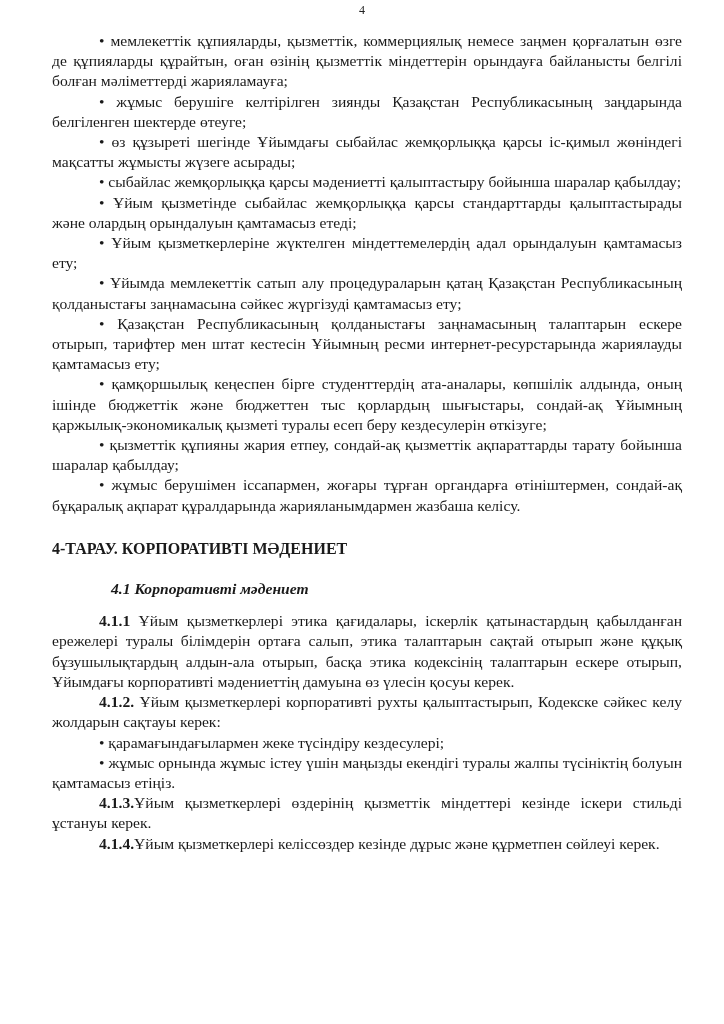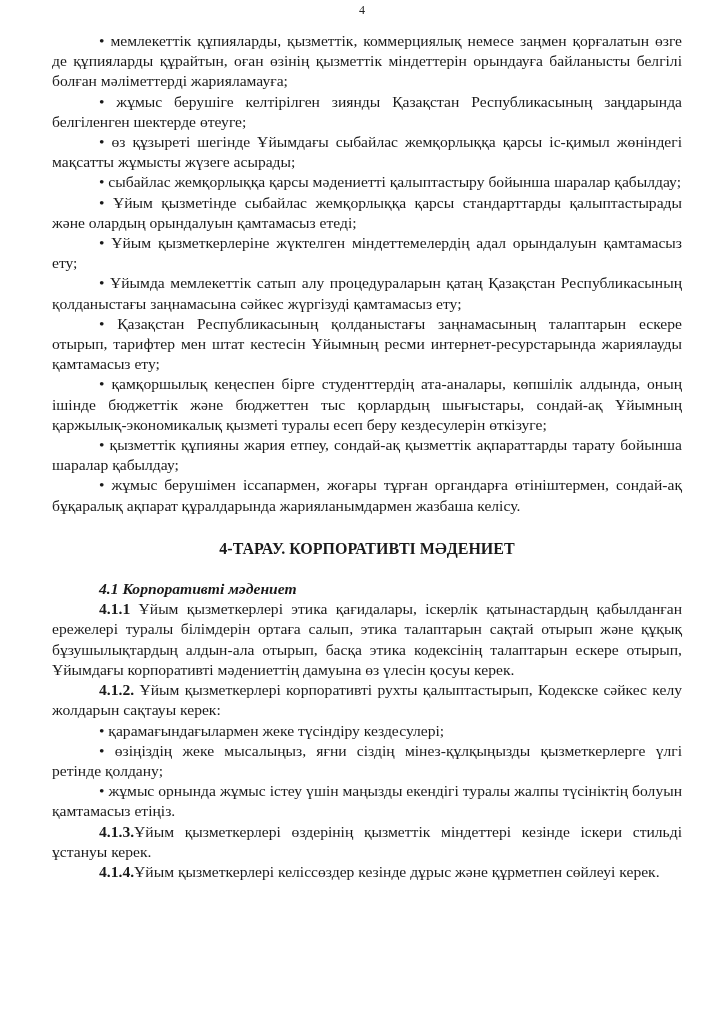--- a/index.html
+++ b/index.html
@@ -9,24 +9,24 @@
     font-family: "Liberation Serif", serif; font-size: 15.6px; line-height: 20.2px;
     color: #1a1a1a;
   }
   .page-number {
     position: absolute; left: 0; width: 724px; top: 3px; text-align: center;
     font-family: "Liberation Serif", serif; font-size: 12px; color: #222;
   }
   .para { text-align: justify; text-indent: 47px; margin: 0; }
   .content { position: absolute; top: 31px; left: 0; width: 630px; }
   .chapter-title {
-    margin: 23px 0 20px 0; text-align: center; font-weight: bold; font-size: 16px;
+    margin: 23px 0 20px 0; text-align: left; font-weight: bold; font-size: 16px;
     text-indent: 0;
   }
-  .section-title { font-style: italic; font-weight: bold; text-indent: 47px; margin: 0; }
+  .section-title { font-style: italic; font-weight: bold; text-indent: 47px; margin: 12px; }
   .num { font-weight: bold; margin-top: 16px; }
 </style>
 </head>
 <body>
 
 <div class="page-number">4</div>
 
 <div class="page">
   <div class="content">
     <p class="para">• мемлекеттік құпияларды, қызметтік, коммерциялық немесе заңмен қорғалатын өзге де құпияларды құрайтын, оған өзінің қызметтік міндеттерін орындауға байланысты белгілі болған мәліметтерді жарияламауға;</p>
@@ -42,20 +42,19 @@
     <p class="para">• жұмыс берушімен іссапармен, жоғары тұрған органдарға өтініштермен, сондай-ақ бұқаралық ақпарат құралдарында жарияланымдармен жазбаша келісу.</p>
 
     <p class="chapter-title">4-ТАРАУ. КОРПОРАТИВТІ МӘДЕНИЕТ</p>
 
     <p class="section-title">4.1 Корпоративті мәдениет</p>
 
     <p class="para"><span class="num">4.1.1</span><span> Ұйым қызметкерлері этика қағидалары, іскерлік қатынастардың қабылданған ережелері туралы білімдерін ортаға салып, этика талаптарын сақтай отырып және құқық бұзушылықтардың алдын-ала отырып, басқа этика кодексінің талаптарын ескере отырып, Ұйымдағы корпоративті мәдениеттің дамуына өз үлесін қосуы керек.</span></p>
 
     <p class="para"><span class="num">4.1.2.</span><span> Ұйым қызметкерлері корпоративті рухты қалыптастырып, Кодекске сәйкес келу жолдарын сақтауы керек:</span></p>
     <p class="para">• қарамағындағылармен жеке түсіндіру кездесулері;</p>
-    <p class="para">• өзіңіздің жеке мысалыңыз, яғни сіздің мінез-құлқыңызды қызметкерлерге үлгі ретінде қолдану;</p>
     <p class="para">• жұмыс орнында жұмыс істеу үшін маңызды екендігі туралы жалпы түсініктің болуын қамтамасыз етіңіз.</p>
 
     <p class="para"><span class="num">4.1.3.</span><span>Ұйым қызметкерлері өздерінің қызметтік міндеттері кезінде іскери стильді ұстануы керек.</span></p>
 
     <p class="para"><span class="num">4.1.4.</span><span>Ұйым қызметкерлері келіссөздер кезінде дұрыс және құрметпен сөйлеуі керек.</span></p>
   </div>
 </div>
 
 </body></html>

